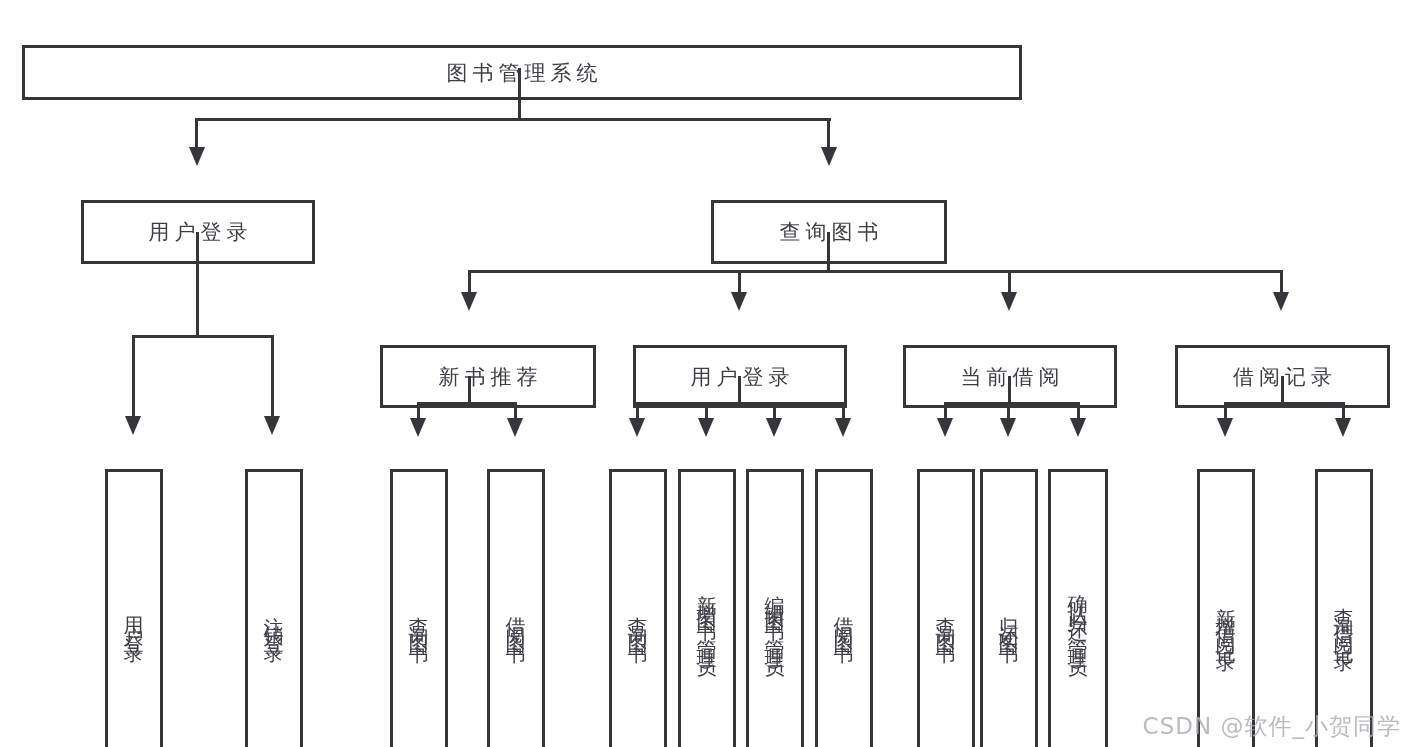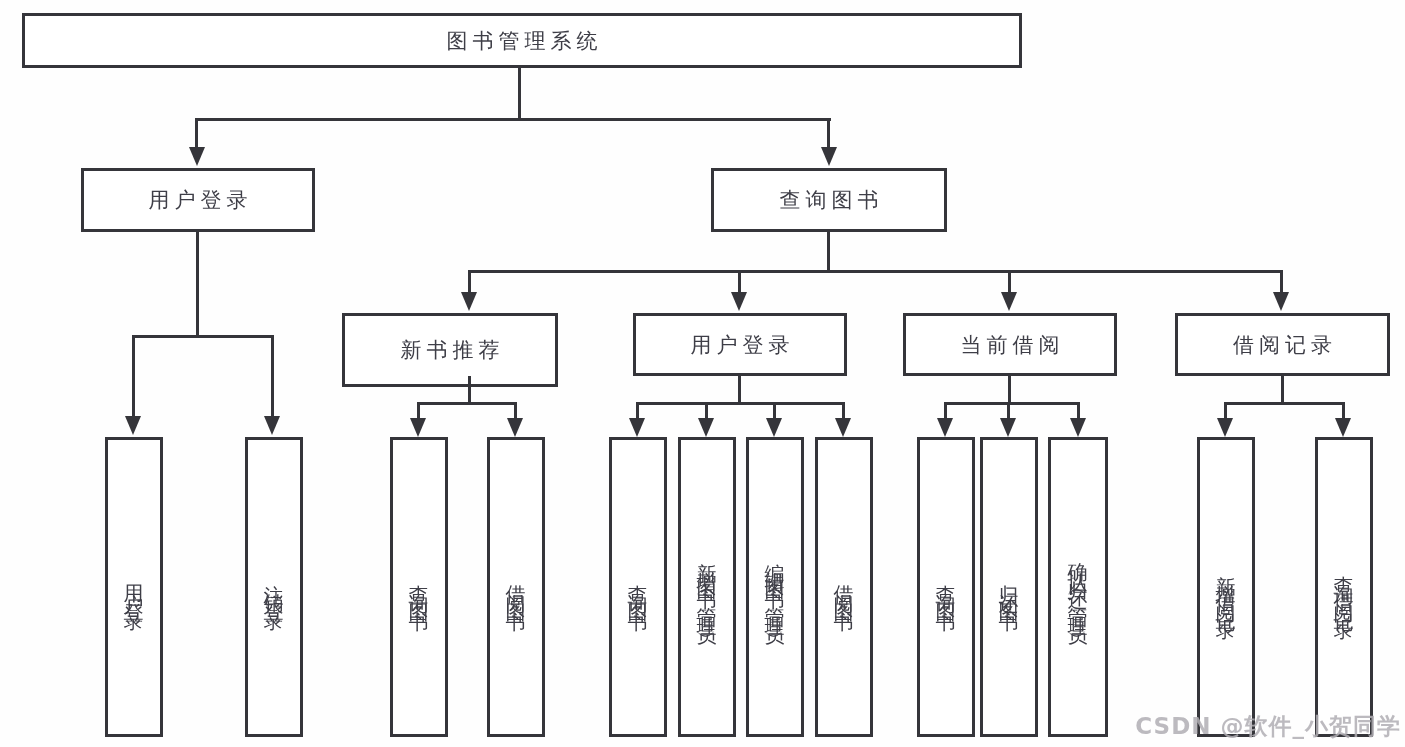--- a/index.html
+++ b/index.html
@@ -7,50 +7,51 @@
     position:relative; width:1405px; height:747px; overflow:hidden;
     background:#fefefe;
     font-family:"DejaVu Sans","Liberation Sans",sans-serif;
     color:#3e3e47;
   }
   .box {
     position:absolute; box-sizing:border-box; background:#ffffff;
     border:3px solid #35353a;
     display:flex; align-items:center; justify-content:center;
     text-align:center;
+    margin-top:32px;
   }
   .box.h { font-size:21px; letter-spacing:5px; text-indent:5px; white-space:nowrap; }
   .box.v {
     writing-mode:vertical-rl; text-orientation:mixed;
     font-size:20px; letter-spacing:9px; line-height:1.0;
   }
   .vl { position:absolute; width:3px; background:#35353a; }
   .hl { position:absolute; height:3px; background:#35353a; }
   .ah {
     position:absolute; width:0; height:0;
     border-left:8px solid transparent; border-right:8px solid transparent;
     border-top:19px solid #35353a;
   }
   .watermark {
     position:absolute; top:711px; right:4px;
     font-size:23px; letter-spacing:1px;
-    color:rgba(176,174,180,0.85); white-space:nowrap;font-weight:bold;
+    color:rgba(176,174,180,0.85); white-space:nowrap;
   }
 </style>
 </head>
 <body>
 
 <div class="canvas">
 
   <div class="box h" style="left:22px;top:13px;width:1000px;height:55px">图书管理系统</div>
 
   <div class="box h" style="left:81px;top:168px;width:234px;height:64px">用户登录</div>
   <div class="box h" style="left:711px;top:168px;width:236px;height:64px">查询图书</div>
 
-  <div class="box h" style="left:342px;top:313px;width:216px;height:74px">新书推荐</div>
+  <div class="box h" style="left:380px;top:313px;width:216px;height:63px">新书推荐</div>
   <div class="box h" style="left:633px;top:313px;width:214px;height:63px">用户登录</div>
   <div class="box h" style="left:903px;top:313px;width:214px;height:63px">当前借阅</div>
   <div class="box h" style="left:1175px;top:313px;width:215px;height:63px">借阅记录</div>
 
   <div class="box v" style="left:105px;top:437px;width:58px;height:300px">用户登录</div>
   <div class="box v" style="left:245px;top:437px;width:58px;height:300px">注销登录</div>
 
   <div class="box v" style="left:390px;top:437px;width:58px;height:300px">查询图书</div>
   <div class="box v" style="left:487px;top:437px;width:58px;height:300px">借阅图书</div>
 

